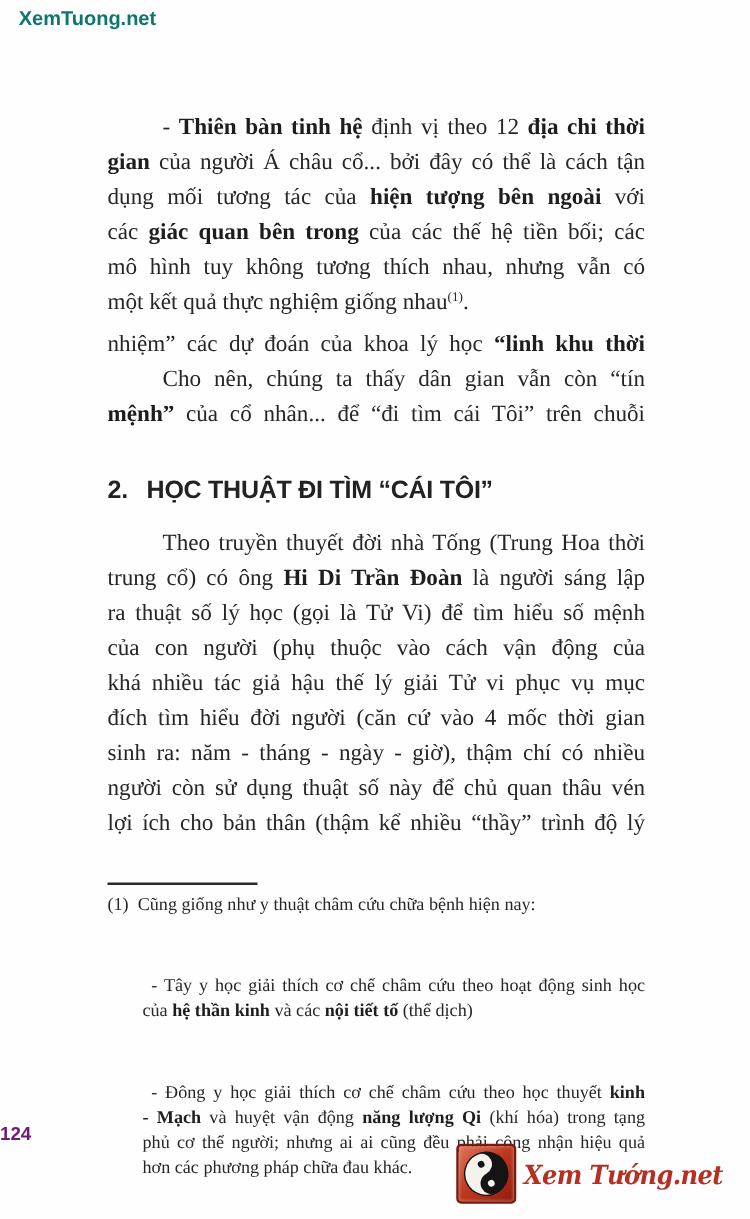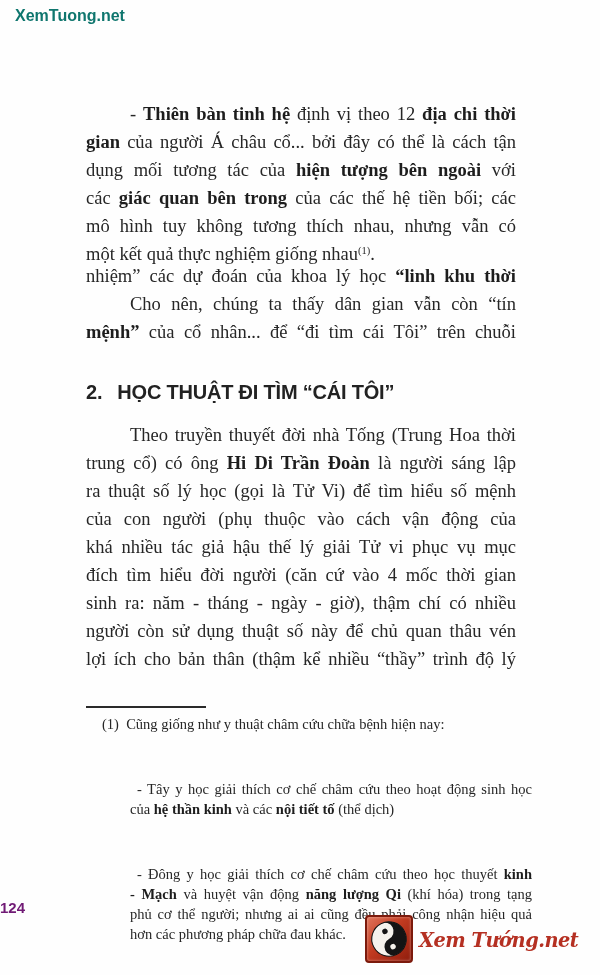--- a/index.html
+++ b/index.html
@@ -11,41 +11,41 @@
   }
   .watermark{
     position:absolute;left:15px;top:7px;
     font-family:"Liberation Sans","DejaVu Sans",sans-serif;
     font-weight:600;font-size:16px;color:#0f766e;
     text-decoration:none;cursor:pointer;
   }
   .content{position:absolute;left:86px;top:0;width:430px;}
   .para{position:absolute;left:0;width:430px;font-size:18.5px;}
   .para .line{line-height:28px;height:28px;white-space:nowrap;}
-  #para1{top:100px;font-family:Liberation Serif, serif;}
+  #para1{top:88px;font-family:Liberation Serif, serif;}
   #para2{top:262px;}
   #para3{top:421px;}
   .line.j{text-align:justify;text-align-last:justify;}
   .line.ind{padding-left:44px;}
   .line.bind{padding-left:7px;margin-top:45px;}
   .line b{font-weight:bold;color:#1d1d1d;}
   sup{font-size:10.5px;vertical-align:6px;line-height:0;}
   .heading{
     position:absolute;left:0;top:381px;
     font-family:"Liberation Sans","DejaVu Sans",sans-serif;
     font-weight:700;font-size:20px;color:#222;letter-spacing:-0.2px;
     display:flex;
   }
   .heading .num{margin-right:15px;}
   .fn-divider{
     position:absolute;left:0;top:706px;width:120px;height:0;
     border-top:2px solid #2a2a2a;
   }
   .footnote{
-    position:absolute;left:16px;top:714px;width:430px;
+    position:absolute;left:0;top:714px;width:430px;
     padding-left:28px;box-sizing:border-box;font-size:14.5px;
   }
   .footnote .line{line-height:20px;height:20px;white-space:nowrap;}
   .footnote .line.hang{text-indent:-28px;}
   .page-number{
     position:absolute;left:0;top:899px;width:600px;
     font-family:"Liberation Sans","DejaVu Sans",sans-serif;
     font-weight:700;font-size:15px;color:#701a75;
   }
   .site-logo{

